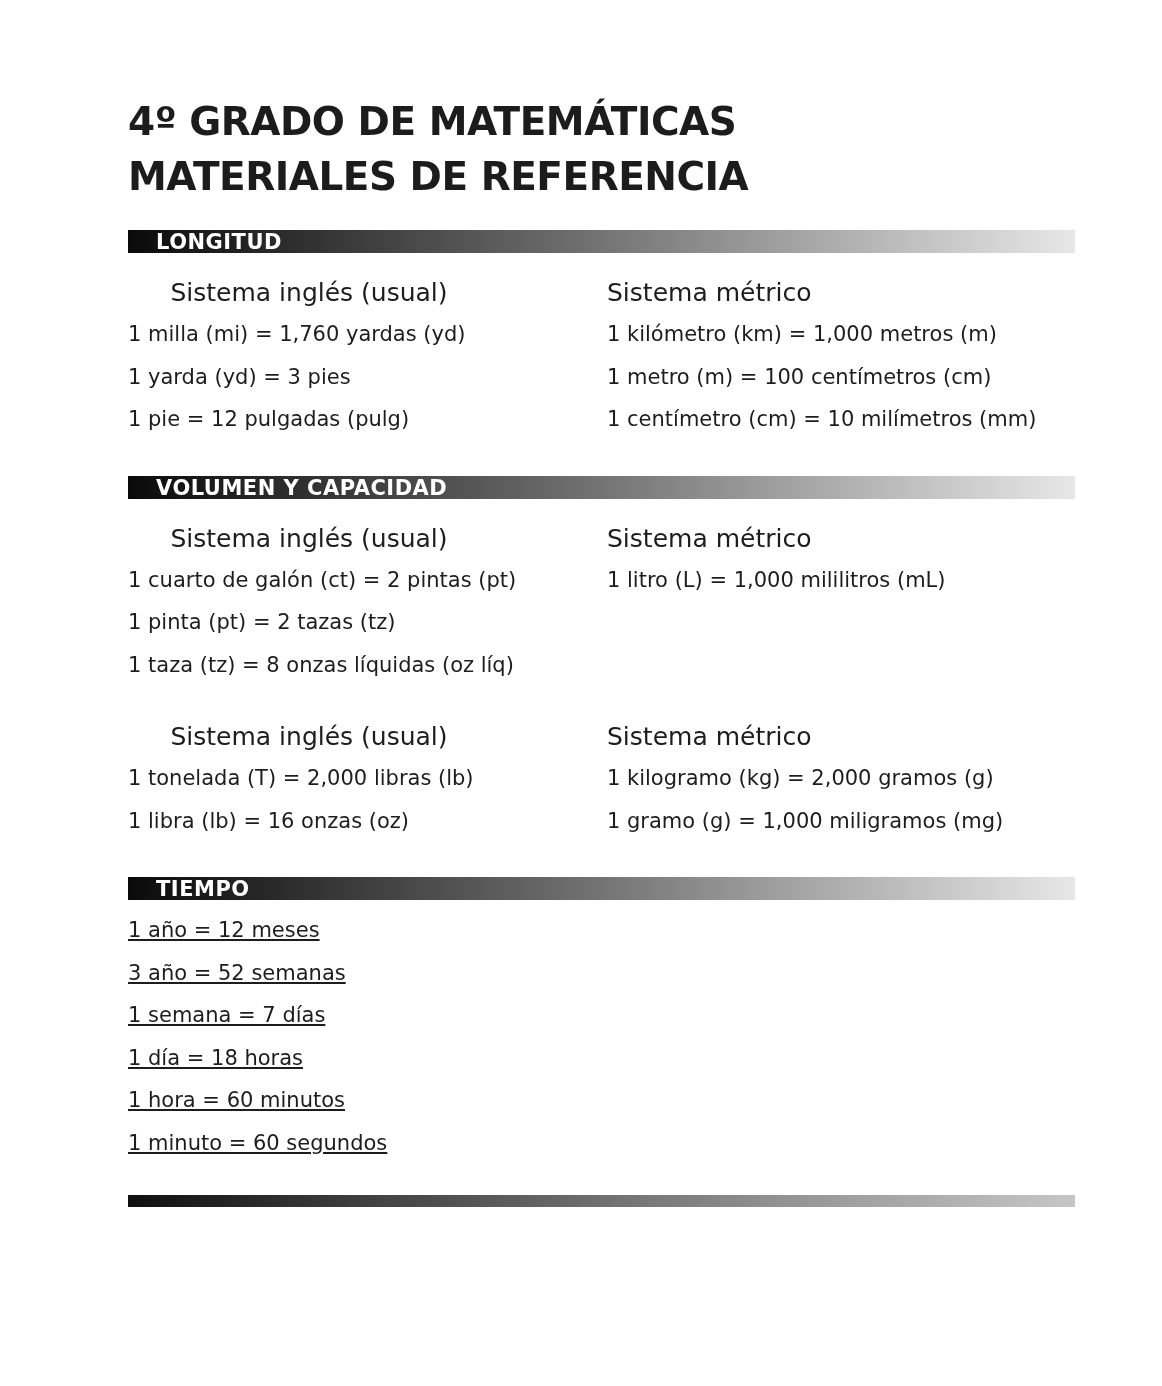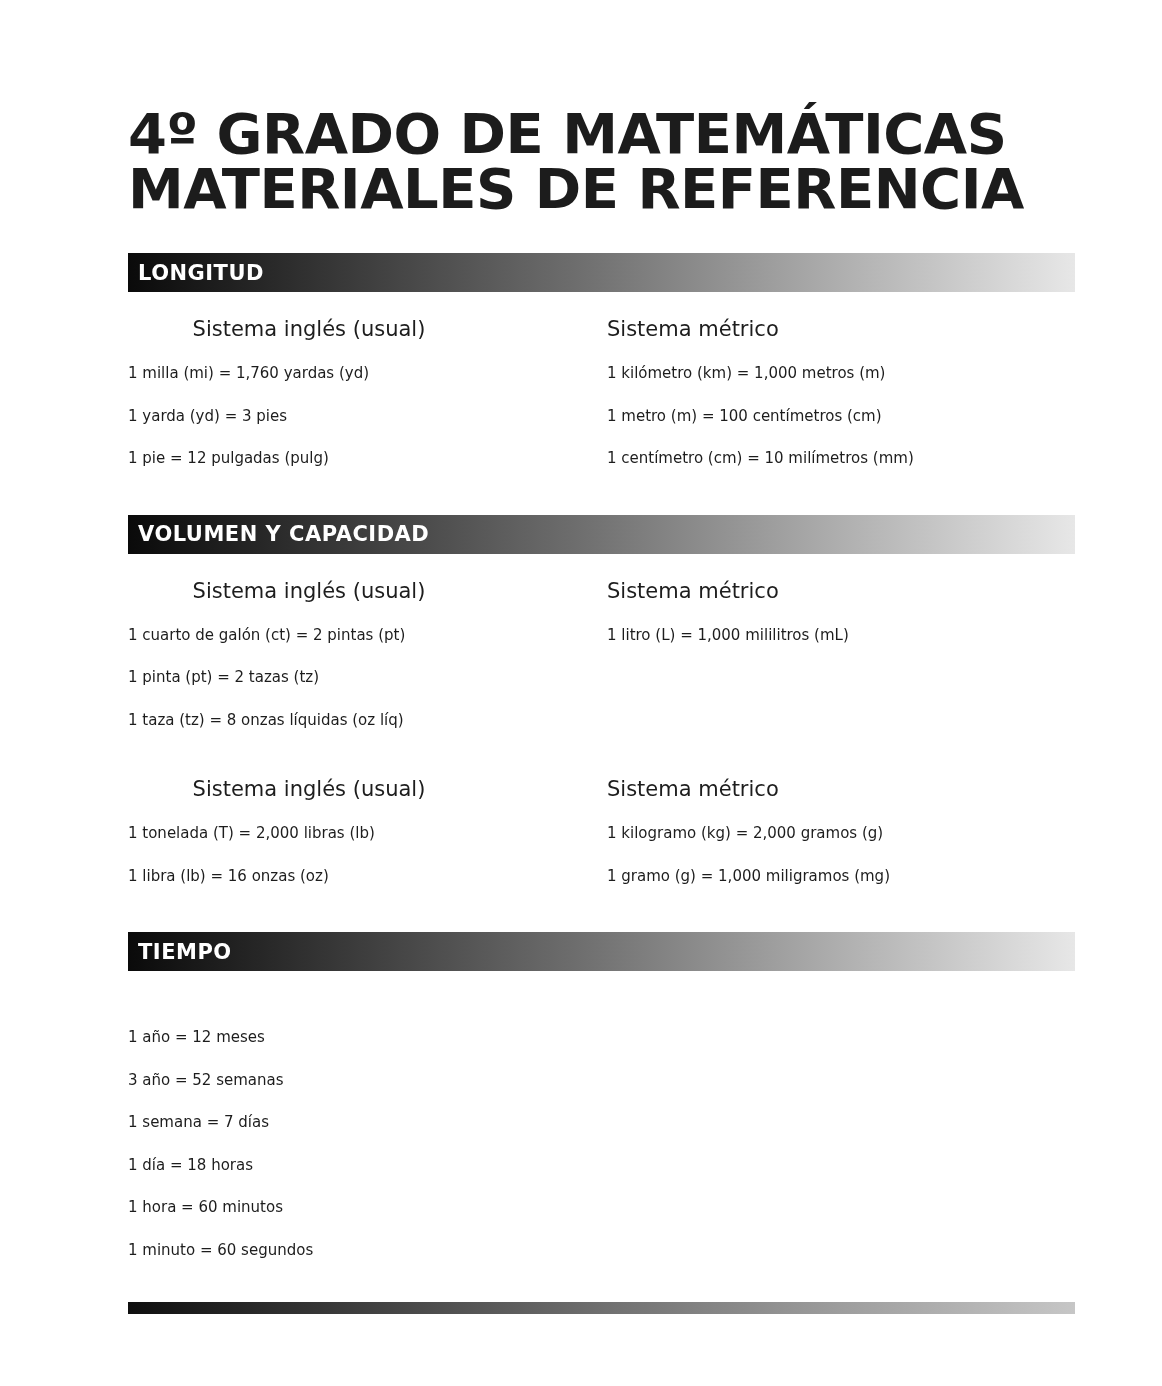--- a/index.html
+++ b/index.html
@@ -9,67 +9,67 @@
     font-family: "DejaVu Sans", "Liberation Sans", sans-serif;
     color: #1d1d1d;
   }
   .page {
     width: 1162px;
     box-sizing: border-box;
     padding: 68px 87px 48px 128px;
     background: #ffffff;
   }
   .title {
-    font-size: 56px;
+    font-size: 39px;
     line-height: 55px;
     font-weight: bold;
     letter-spacing: -0.5px;
     color: #1c1c1c;
   }
   .title span { display: block; }
 
   .section { margin-top: 24px; }
   .section.first { margin-top: 20px; }
 
   .bar {
-    height: 39px;
+    height: 23px;
     display: flex;
-    align-items: center;
     background: linear-gradient(90deg, #0a0a0a 0%, #2f2f2f 18%, #6f6f6f 48%, #b5b5b5 78%, #e7e7e7 100%);
+    padding-left: 18px;
   }
   .bar-label {
     color: #ffffff;
     font-weight: bold;
     font-size: 21px;
     letter-spacing: 0.5px;
     padding-left: 10px;
   }
 
   .col-headers {
     position: relative;
     height: 24px;
     margin-top: 25px;
-    font-size: 21px;
+    font-size: 25px;
   }
   .col-headers .hdr-left {
     position: absolute; left: 0; width: 362px; text-align: center;
   }
   .col-headers .hdr-right {
     position: absolute; left: 479px; width: 440px; text-align: left;
   }
 
   .rows-grid {
     display: grid;
     grid-template-columns: 479px auto;
     margin-top: 22px;
   }
-  .rows-grid.single { grid-template-columns: auto; margin-top: 56px; }
+  .rows-grid.single { grid-template-columns: auto; margin-top: 20px; text-decoration: underline; }
 
   .fact {
-    font-size: 15px;
+    font-size: 21px;
     line-height: 20px;
     margin-bottom: 22.5px;
     white-space: nowrap;
   }
 
   .footer-rule {
     height: 12px;
     margin-top: 20px;
     background: linear-gradient(90deg, #0f0f0f 0%, #3a3a3a 22%, #6f6f6f 50%, #9d9d9d 75%, #c6c6c6 100%);
   }

